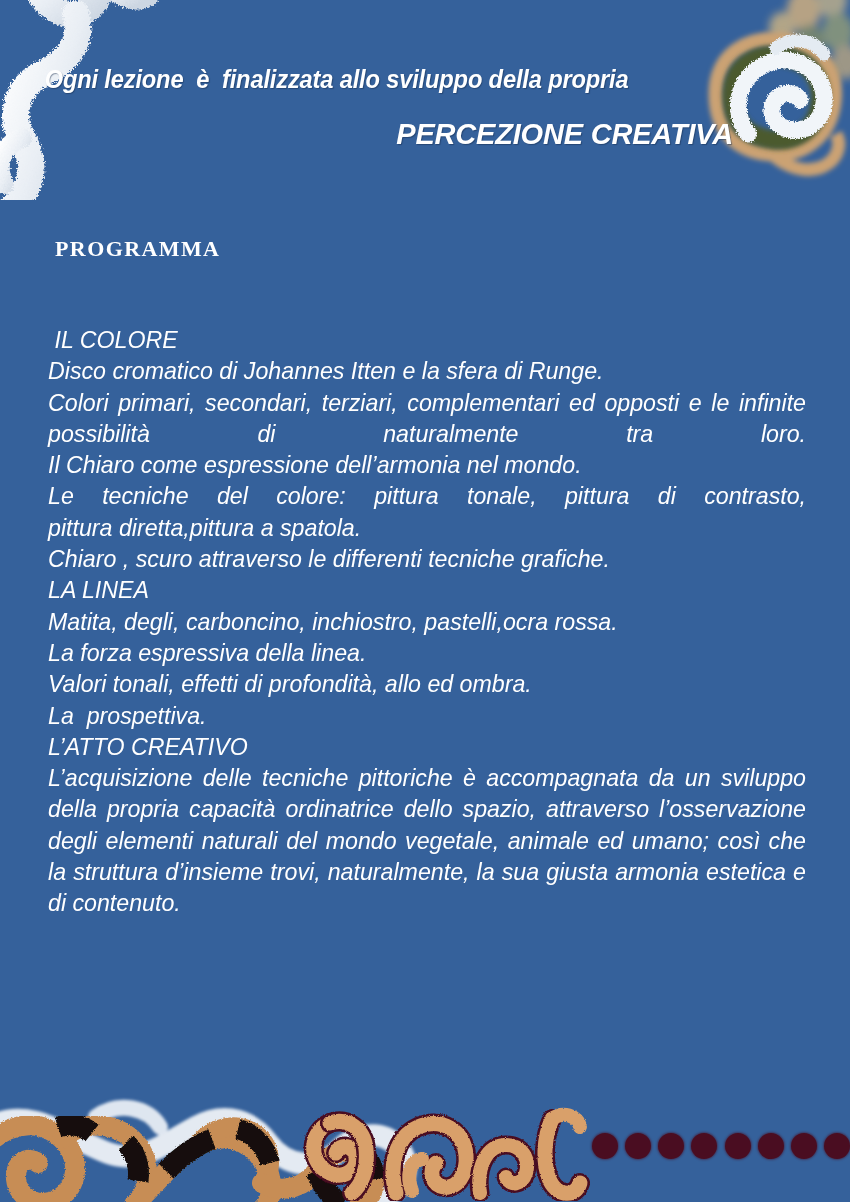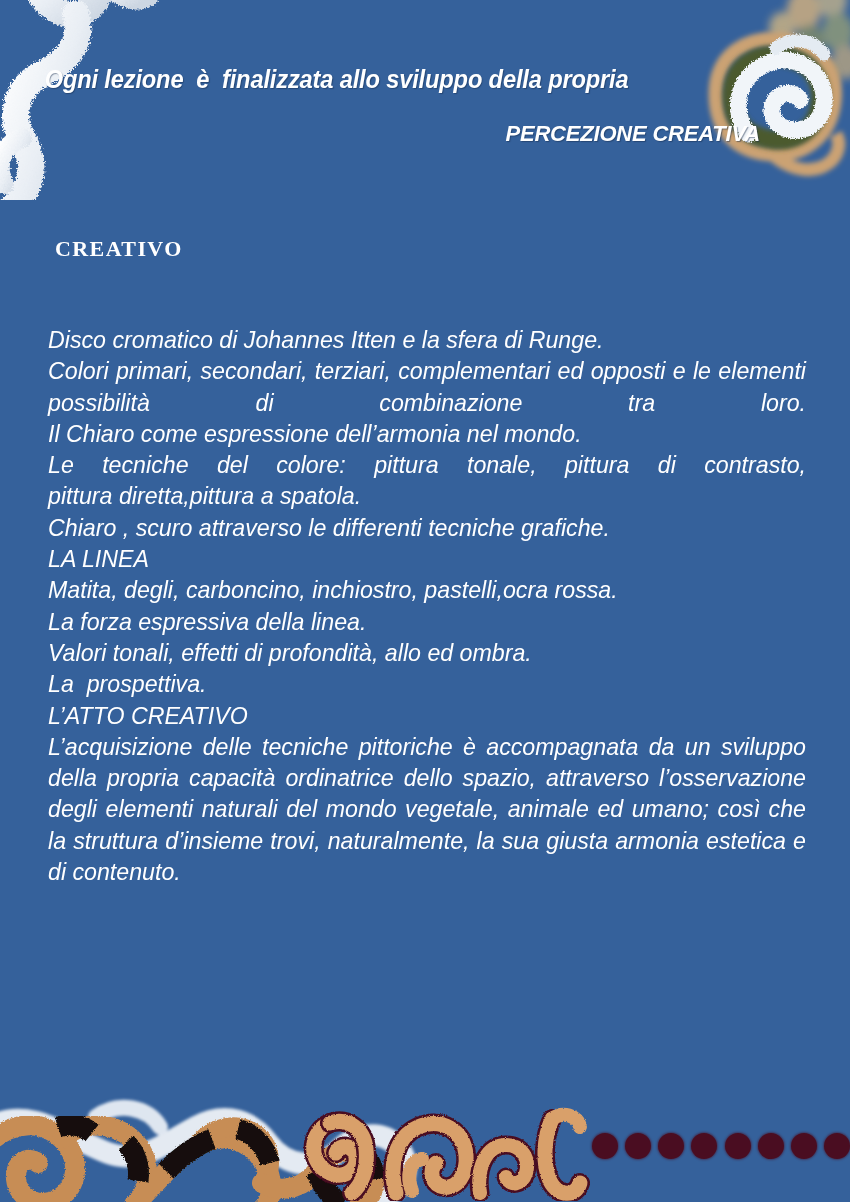--- a/index.html
+++ b/index.html
@@ -45,25 +45,25 @@
     font-style: italic;
     letter-spacing: -0.2px;
     white-space: pre;
     line-height: 34px;
     text-shadow: 1px 1px 1px rgba(20,40,70,0.45);
     transform: scaleX(0.93);
     transform-origin: left center;
   }
   .title-line2 {
     margin: 0;
-    padding-right: 90px;
+    padding-right: 117px;
     text-align: right;
     color: #ffffff;
     font-family: "Liberation Sans Narrow", "Liberation Sans", sans-serif;
-    font-size: 22px;
+    font-size: 29px;
     font-weight: bold;
     font-style: italic;
     letter-spacing: -0.2px;
     white-space: pre;
     line-height: 34px;
     margin-top: 21px;
     text-shadow: 1px 1px 1px rgba(20,40,70,0.45);
   }
 
   
@@ -236,25 +236,26 @@
         <path d="M90 64 C 106 52, 128 56, 138 70" fill="none" stroke="#e4ebf2" stroke-width="13" stroke-linecap="round"></path>
       </g>
     </svg>
 
     <div class="header-title-wrap">
       <div class="title-line1">Ogni lezione  è  finalizzata allo sviluppo della propria</div>
       <div class="title-line2">PERCEZIONE CREATIVA</div>
     </div>
   </div>
 
-  <div class="programma">CREATIVO</div>
+  <div class="programma">PROGRAMMA</div>
 
   <div class="content">
+    <p class="head"> IL COLORE</p>
     <p class="head">Disco cromatico di Johannes Itten e la sfera di Runge.</p>
-    <p class="justify-full">Colori primari, secondari, terziari, complementari ed opposti e le elementi possibilità di combinazione tra loro.</p>
+    <p class="justify-full">Colori primari, secondari, terziari, complementari ed opposti e le infinite possibilità di naturalmente tra loro.</p>
     <p class="head">Il Chiaro come espressione dell’armonia nel mondo.</p>
     <p class="justify-full">Le tecniche del colore: pittura tonale, pittura di contrasto,</p>
     <p class="head">pittura diretta,pittura a spatola.</p>
     <p class="head">Chiaro , scuro attraverso le differenti tecniche grafiche.</p>
     <p class="head">LA LINEA</p>
     <p class="head">Matita, degli, carboncino, inchiostro, pastelli,ocra rossa.</p>
     <p class="head">La forza espressiva della linea.</p>
     <p class="head">Valori tonali, effetti di profondità, allo ed ombra.</p>
     <p class="head">La  prospettiva.</p>
     <p class="head">L’ATTO CREATIVO</p>

